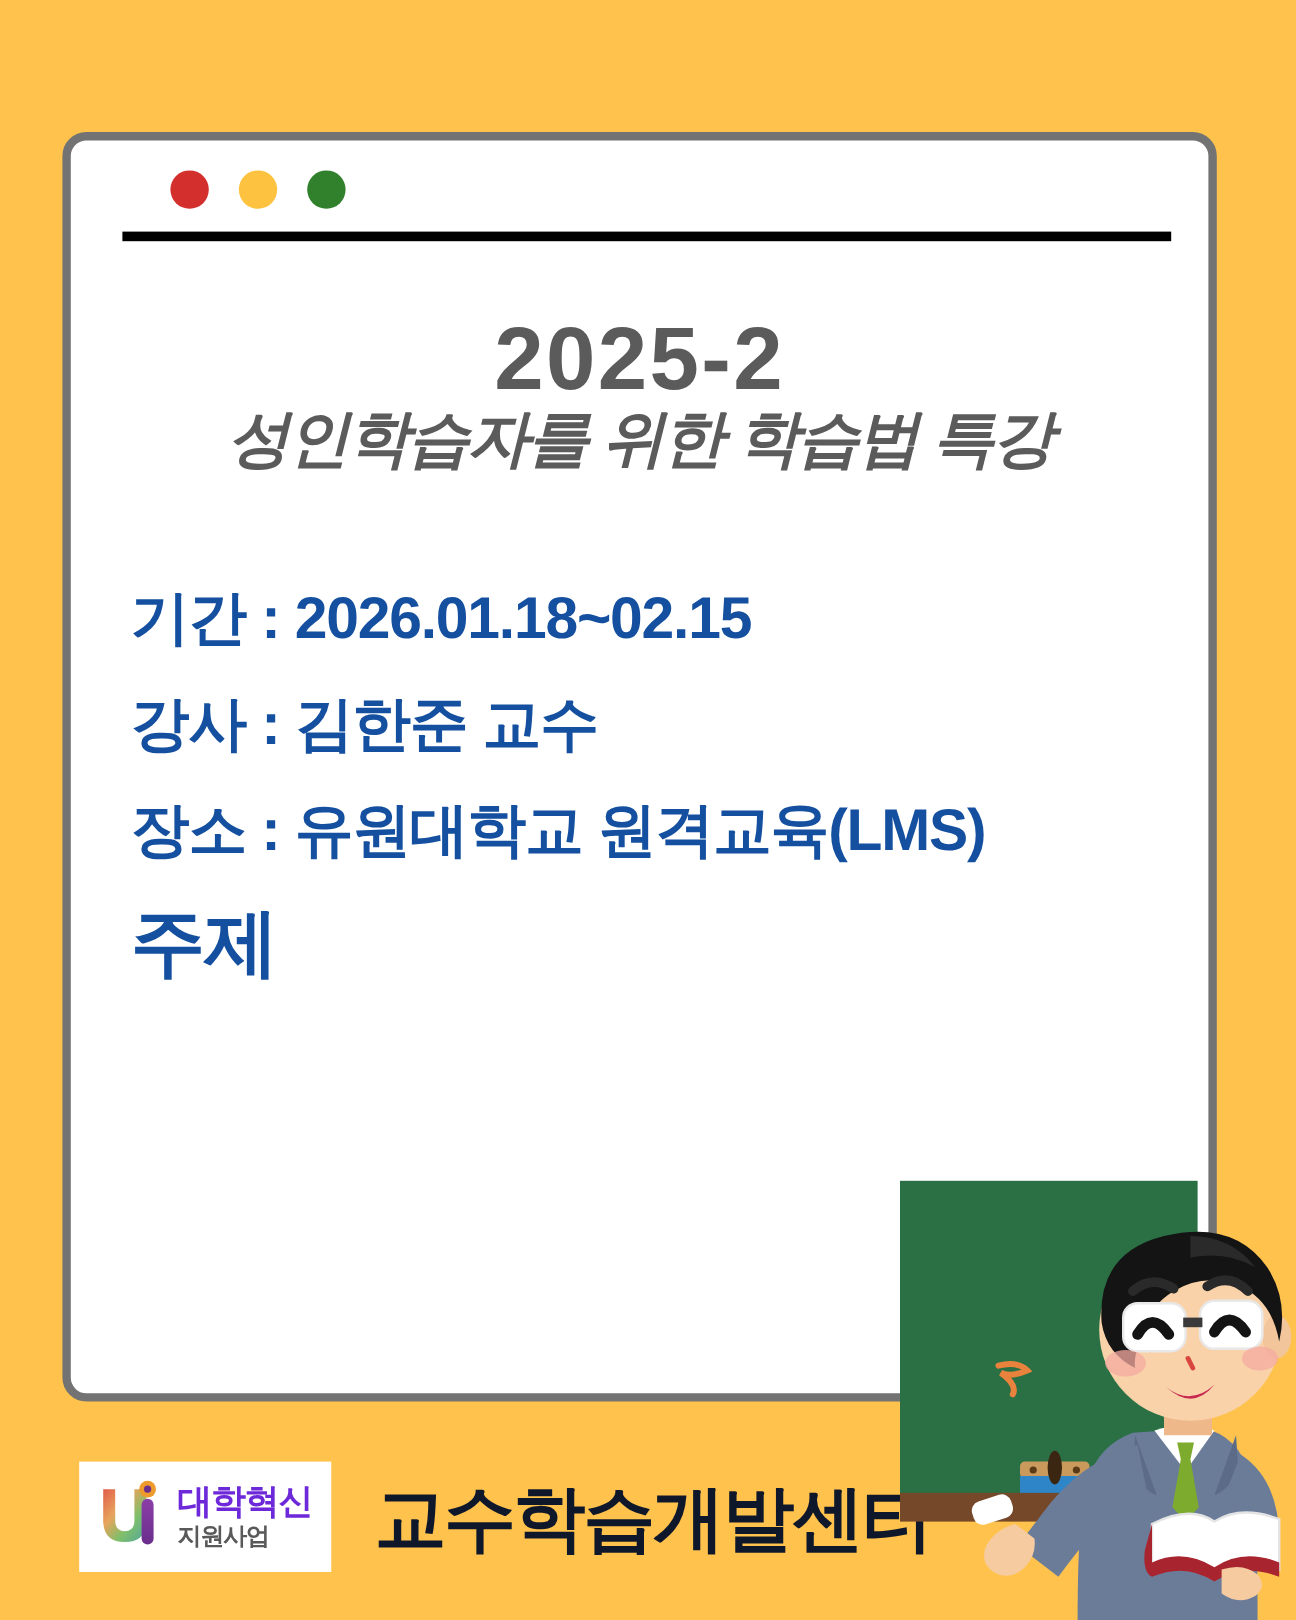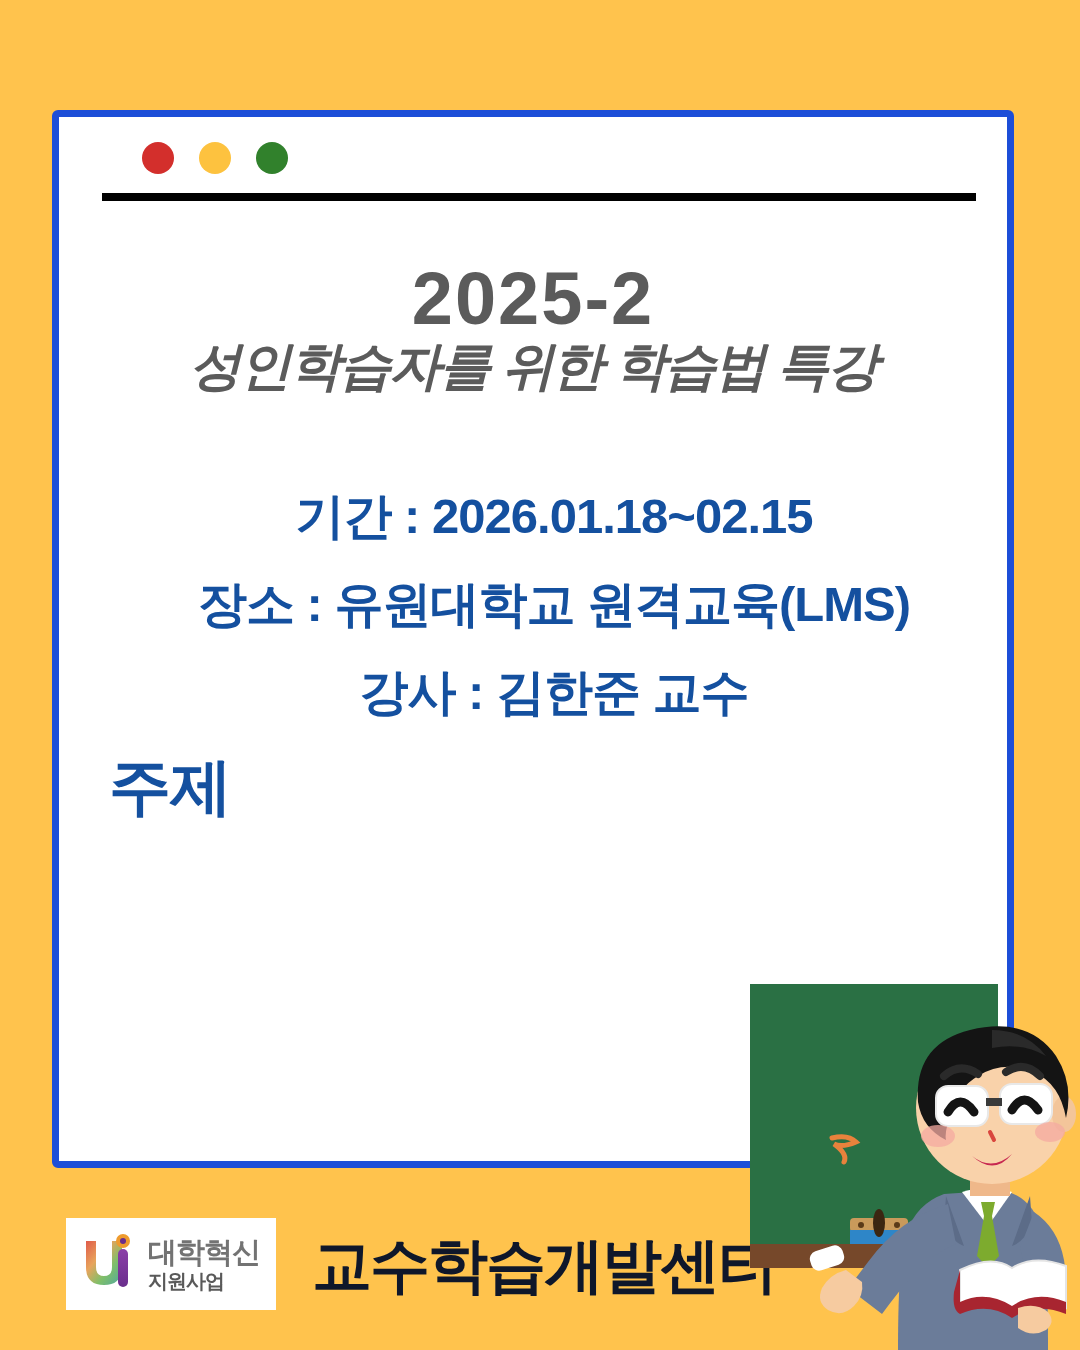--- a/index.html
+++ b/index.html
@@ -17,22 +17,22 @@
   }
 
   
   .card {
     position: absolute;
     left: 52px;
     top: 110px;
     width: 962px;
     height: 1058px;
     background: #FFFFFF;
-    border: 7px solid #1d4ed8;
-    border-radius: 6px;
+    border: 7px solid #737373;
+    border-radius: 20px;
     z-index: 2;
   }
 
   .window-dots {
     position: absolute;
     left: 83px;
     top: 25px;
     display: flex;
     gap: 25px;
     align-items: center;
@@ -87,21 +87,20 @@
     width: 890px;
     color: #14509F;
     font-weight: 700;
   }
   .detail-row {
     font-size: 49px;
     line-height: 1.0;
     margin-bottom: 39px;
     white-space: nowrap;
     letter-spacing: -1px;
-    text-align: center;
   }
   .topic-heading {
     font-size: 62px;
     line-height: 1.0;
     margin-bottom: 36px;
     letter-spacing: -1px;
   }
   .bullet-list {
     list-style: none;
     margin: 0;
@@ -167,21 +166,21 @@
   }
   .logo-words {
     display: flex;
     flex-direction: column;
     justify-content: center;
     line-height: 1.0;
   }
   .logo-line-1 {
     font-size: 29px;
     font-weight: 700;
-    color: #737373;
+    color: #6d28d9;
     letter-spacing: -1px;
   }
   .logo-line-2 {
     font-size: 20px;
     font-weight: 700;
     color: #595959;
     letter-spacing: -1px;
     margin-top: 4px;
   }
   .center-name {
@@ -208,22 +207,22 @@
 
   <div class="divider"></div>
 
   <div class="title-block">
     <div class="title-line-1">2025-2</div>
     <div class="title-line-2">성인학습자를 위한 학습법 특강</div>
   </div>
 
   <div class="details">
     <div class="detail-row">기간 : 2026.01.18~02.15</div>
+    <div class="detail-row">강사 : 김한준 교수</div>
     <div class="detail-row">장소 : 유원대학교 원격교육(LMS)</div>
-    <div class="detail-row">강사 : 김한준 교수</div>
     <div class="topic-heading">주제</div>
   </div>
 </div>
 
 <div class="illustration">
   <svg width="332" height="370" viewBox="0 0 332 370" xmlns="http://www.w3.org/2000/svg">
 
     <rect x="2" y="4" width="248" height="272" fill="#2A7044"></rect>
     <rect x="2" y="264" width="248" height="24" fill="#76482A"></rect>
 

